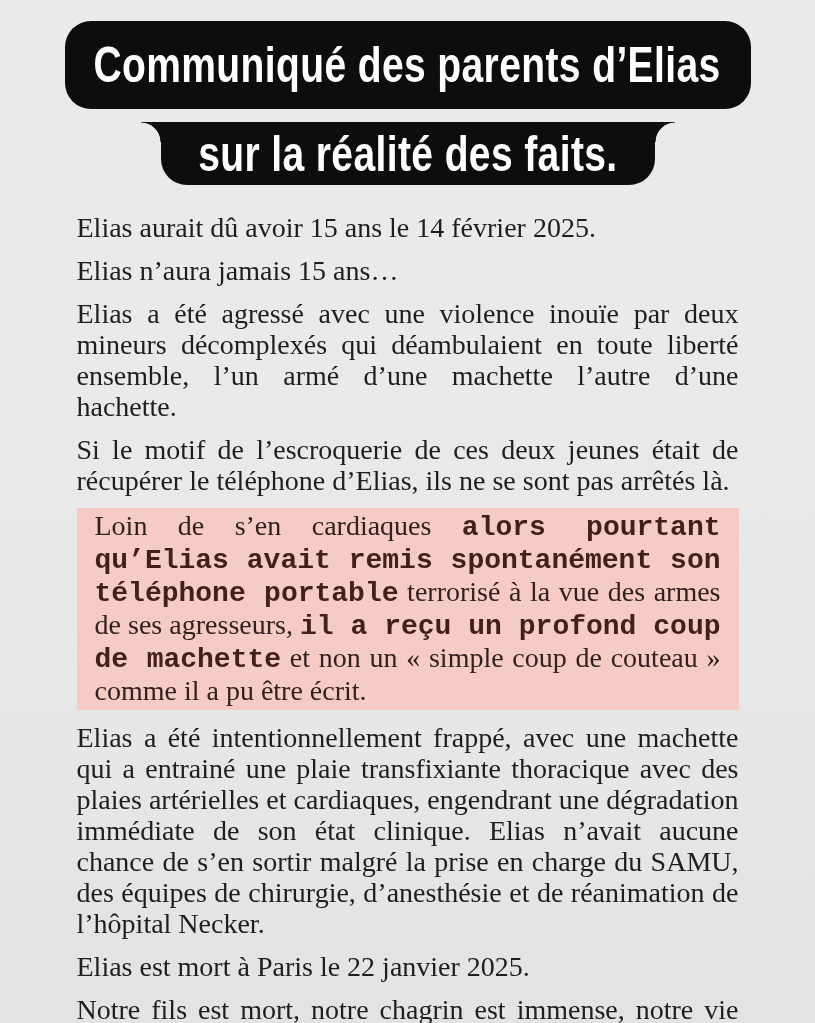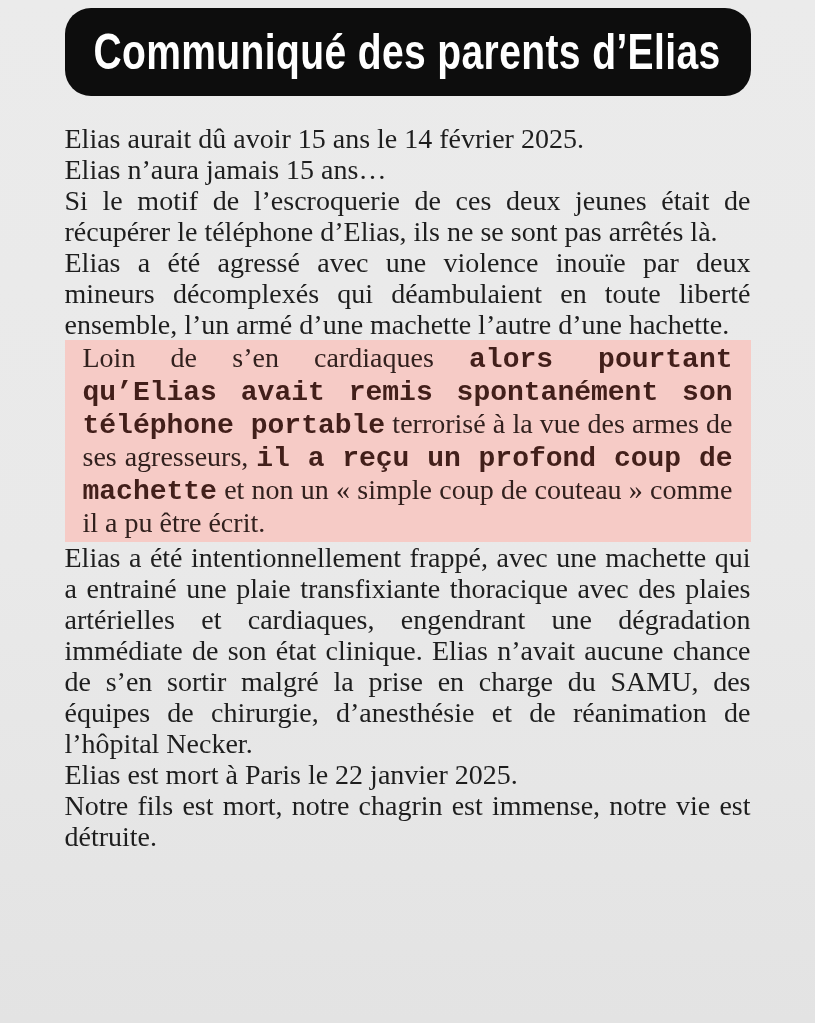--- a/index.html
+++ b/index.html
@@ -30,20 +30,21 @@
   }
   .banner-box {
     background: var(--banner-bg);
     color: var(--banner-text);
     display: flex;
     align-items: center;
     justify-content: center;
     white-space: nowrap;
     font-family: "Liberation Sans", sans-serif;
     font-weight: bold;
+    margin-top: 13px;
   }
   .banner-box .t {
     display: inline-block;
     transform: scaleX(0.78);
     font-size: 50px;
     letter-spacing: 0.5px;
   }
   .banner-line1 {
     width: 686px;
     height: 88px;
@@ -75,46 +76,49 @@
 
   
   .doc {
     width: 686px;
     margin: 27px auto 0 auto;
     font-size: 28px;
     line-height: 31px;
     color: var(--body-text);
     text-align: justify;
   }
-  .doc p { margin: 0; }
+  .doc p { margin: 12px; }
   sup.ord {
     font-size: 0.58em;
     vertical-align: super;
     line-height: 0;
   }
   .hl {
     background: var(--highlight-bg);
     margin: 0 -18px;
     padding: 2px 18px 4px 18px;
     color: var(--highlight-text);
   }
   .hl b { color: var(--highlight-bold-text); font-family: Liberation Mono, monospace; }
 </style>
 </head>
 <body>
 
 <header class="banner">
   <div class="banner-box banner-line1">
       <span class="t">Communiqué des parents d’Elias</span>
     </div>
+  <div class="banner-box banner-line2">
+      <span class="t">sur la réalité des faits.</span>
+    </div>
 </header>
 
 <main class="doc">
   <p>Elias aurait dû avoir 15 ans le 14 février 2025.</p>
   <p>Elias n’aura jamais 15 ans…</p>
+  <p>Elias a été agressé avec une violence inouïe par deux mineurs décomplexés qui déambulaient en toute liberté ensemble, l’un armé d’une machette l’autre d’une hachette.</p>
   <p>Si le motif de l’escroquerie de ces deux jeunes était de récupérer le téléphone d’Elias, ils ne se sont pas arrêtés là.</p>
-  <p>Elias a été agressé avec une violence inouïe par deux mineurs décomplexés qui déambulaient en toute liberté ensemble, l’un armé d’une machette l’autre d’une hachette.</p>
   <p class="hl"><span>Loin de s’en cardiaques </span><b>alors pourtant qu’Elias avait remis spontanément son téléphone portable</b><span> terrorisé à la vue des armes de ses agresseurs, </span><b>il a reçu un profond coup de machette</b><span> et non un « simple coup de couteau » comme il a pu être écrit.</span></p>
   <p>Elias a été intentionnellement frappé, avec une machette qui a entrainé une plaie transfixiante thoracique avec des plaies artérielles et cardiaques, engendrant une dégradation immédiate de son état clinique. Elias n’avait aucune chance de s’en sortir malgré la prise en charge du SAMU, des équipes de chirurgie, d’anesthésie et de réanimation de l’hôpital Necker.</p>
   <p>Elias est mort à Paris le 22 janvier 2025.</p>
   <p>Notre fils est mort, notre chagrin est immense, notre vie est détruite.</p>
 
 </main>
 
 </body></html>

